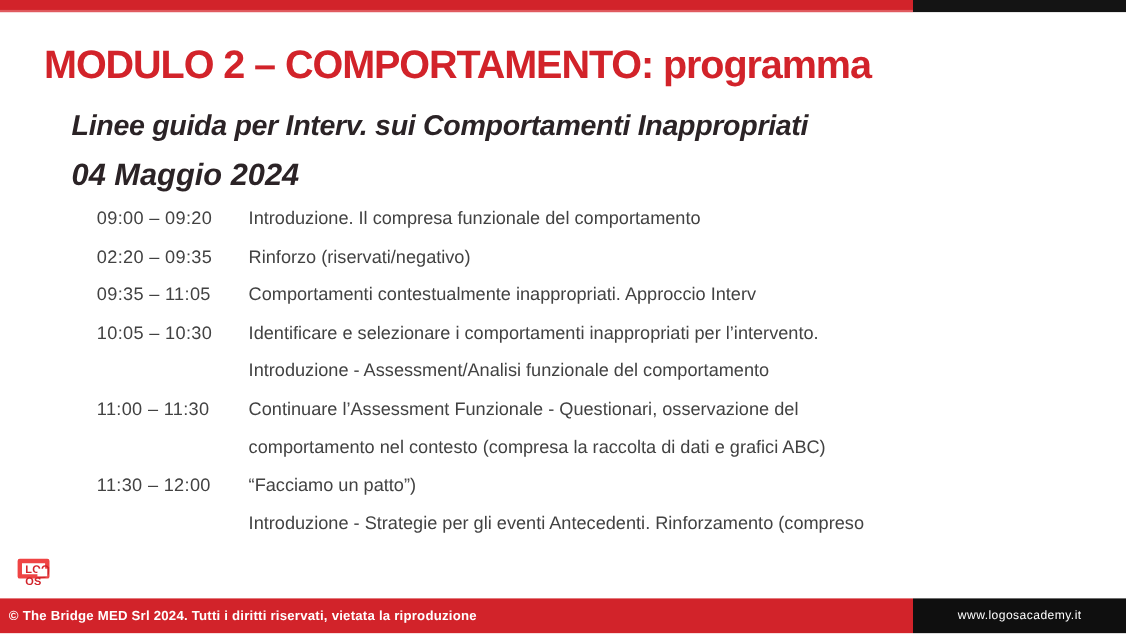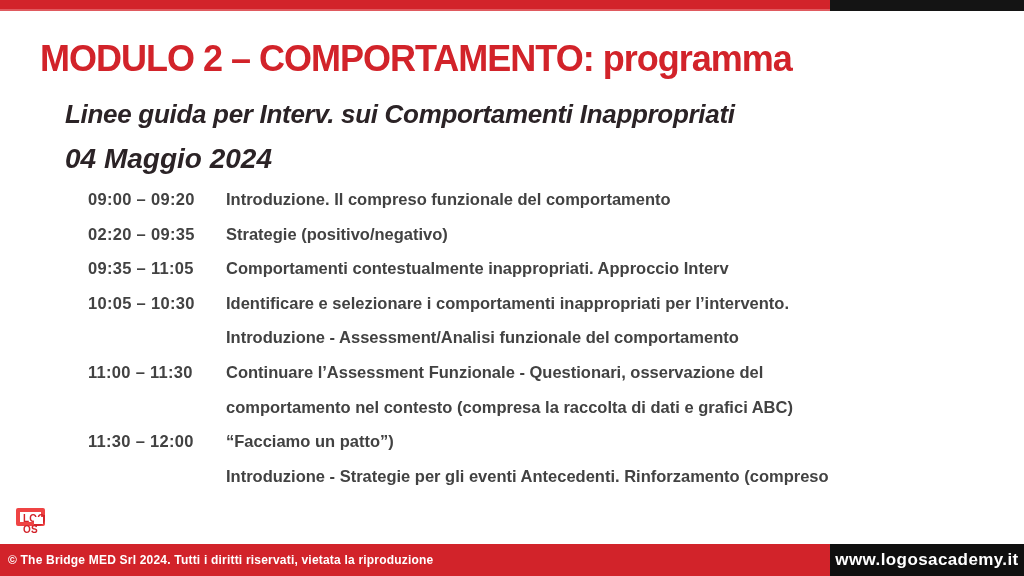--- a/index.html
+++ b/index.html
@@ -54,21 +54,21 @@
     font-style: italic;
   }
 
   
   .schedule {
     position: absolute;
     left: 88px; top: 182px;
     width: 900px;
     color: #424242;
     font-size: 16.5px;
-    font-weight: 700;
+    font-weight: 400;
   }
   .row {
     display: grid;
     grid-template-columns: 138px 1fr;
   }
   .time, .line {
     line-height: 34.6px;
     white-space: nowrap;
   }
   .time { letter-spacing: 0.3px; }
@@ -129,22 +129,22 @@
   }
   .footer-black {
     flex: 0 0 194px;
     background: #0f0f0f;
     display: flex;
     align-items: center;
     justify-content: center;
   }
   .footer-site {
     color: #ffffff;
-    font-size: 17px;
-    font-weight: 700;
+    font-size: 11px;
+    font-weight: 400;
     letter-spacing: 0.4px;
     white-space: nowrap;
   }
 </style>
 </head>
 <body>
 
 <div class="slide">
 
   <div class="top-bar">
@@ -154,28 +154,28 @@
 
   <h1 class="title">MODULO 2 – COMPORTAMENTO: programma</h1>
   <h2 class="subtitle">Linee guida per Interv. sui Comportamenti Inappropriati</h2>
   <div class="date-line">04 Maggio 2024</div>
 
   <div class="schedule">
 
     <div class="row">
       <div class="time">09:00 – 09:20</div>
       <div class="desc">
-        <div class="line">Introduzione. Il compreso funzionale del comportamento</div>
+        <div class="line">Introduzione. Il compresa funzionale del comportamento</div>
       </div>
     </div>
 
     <div class="row">
       <div class="time">02:20 – 09:35</div>
       <div class="desc">
-        <div class="line">Strategie (positivo/negativo)</div>
+        <div class="line">Rinforzo (riservati/negativo)</div>
       </div>
     </div>
 
     <div class="row">
       <div class="time">09:35 – 11:05</div>
       <div class="desc">
         <div class="line">Comportamenti contestualmente inappropriati. Approccio Interv</div>
       </div>
     </div>
 

